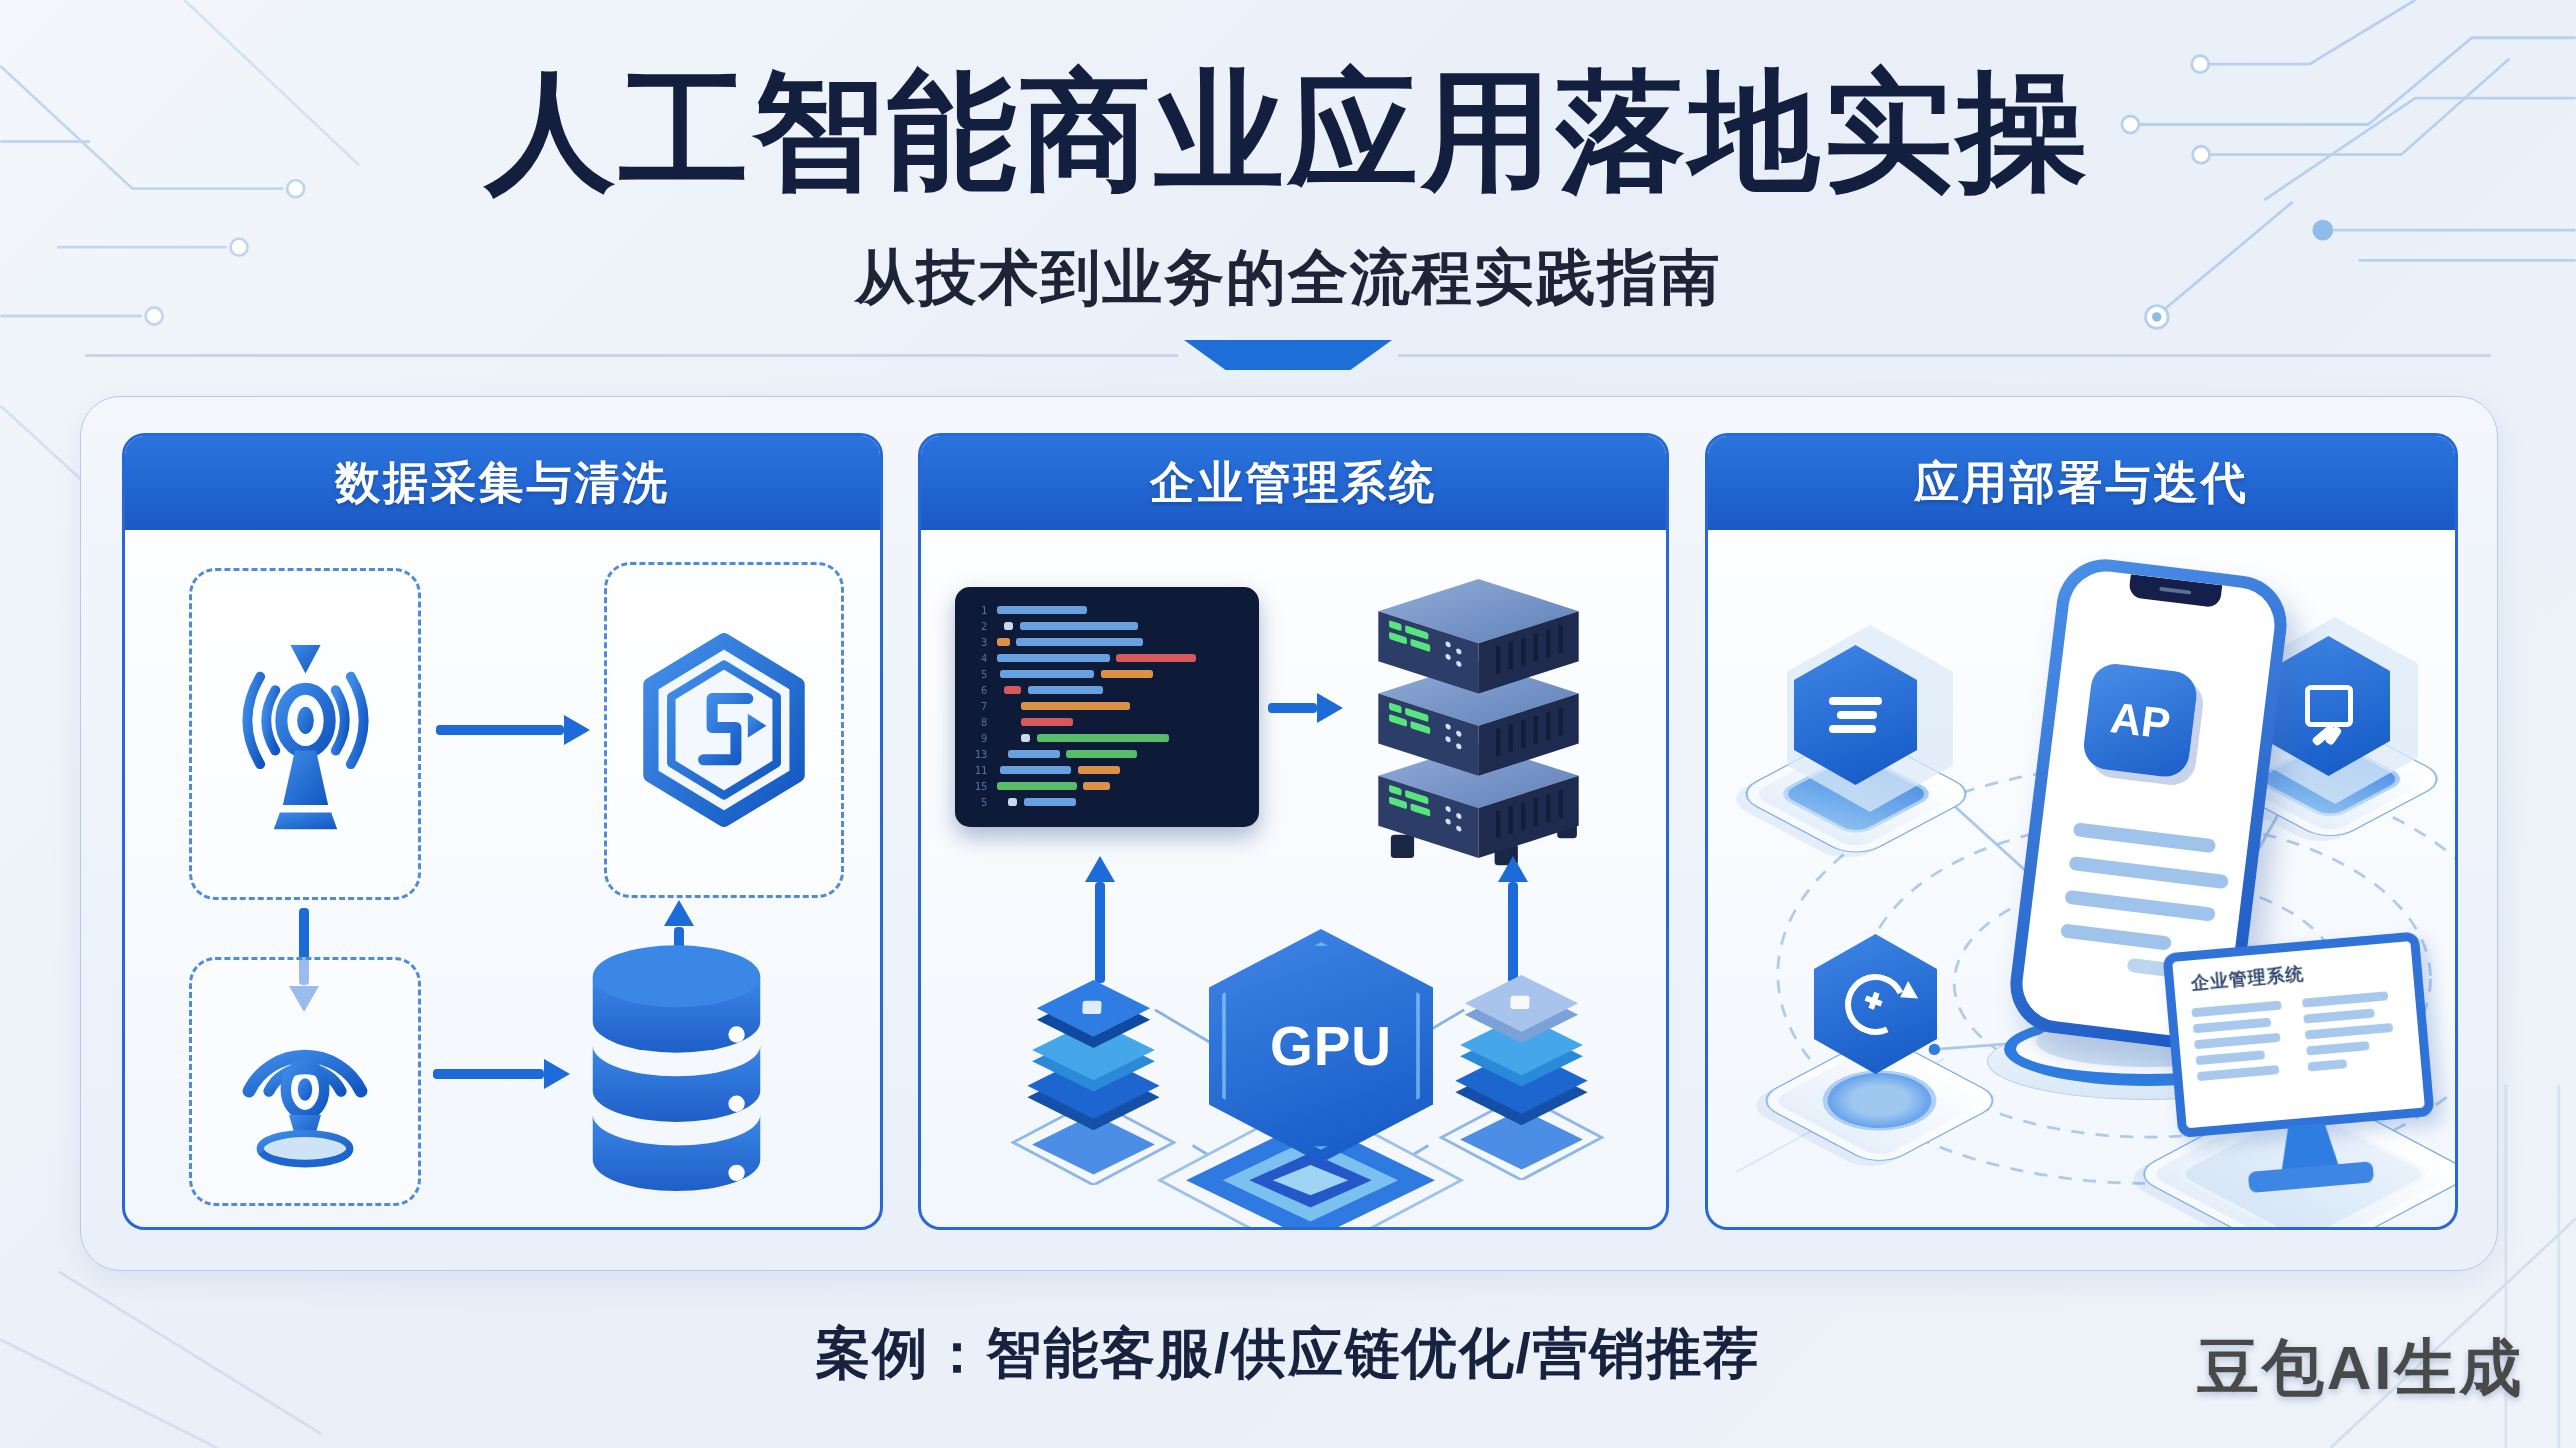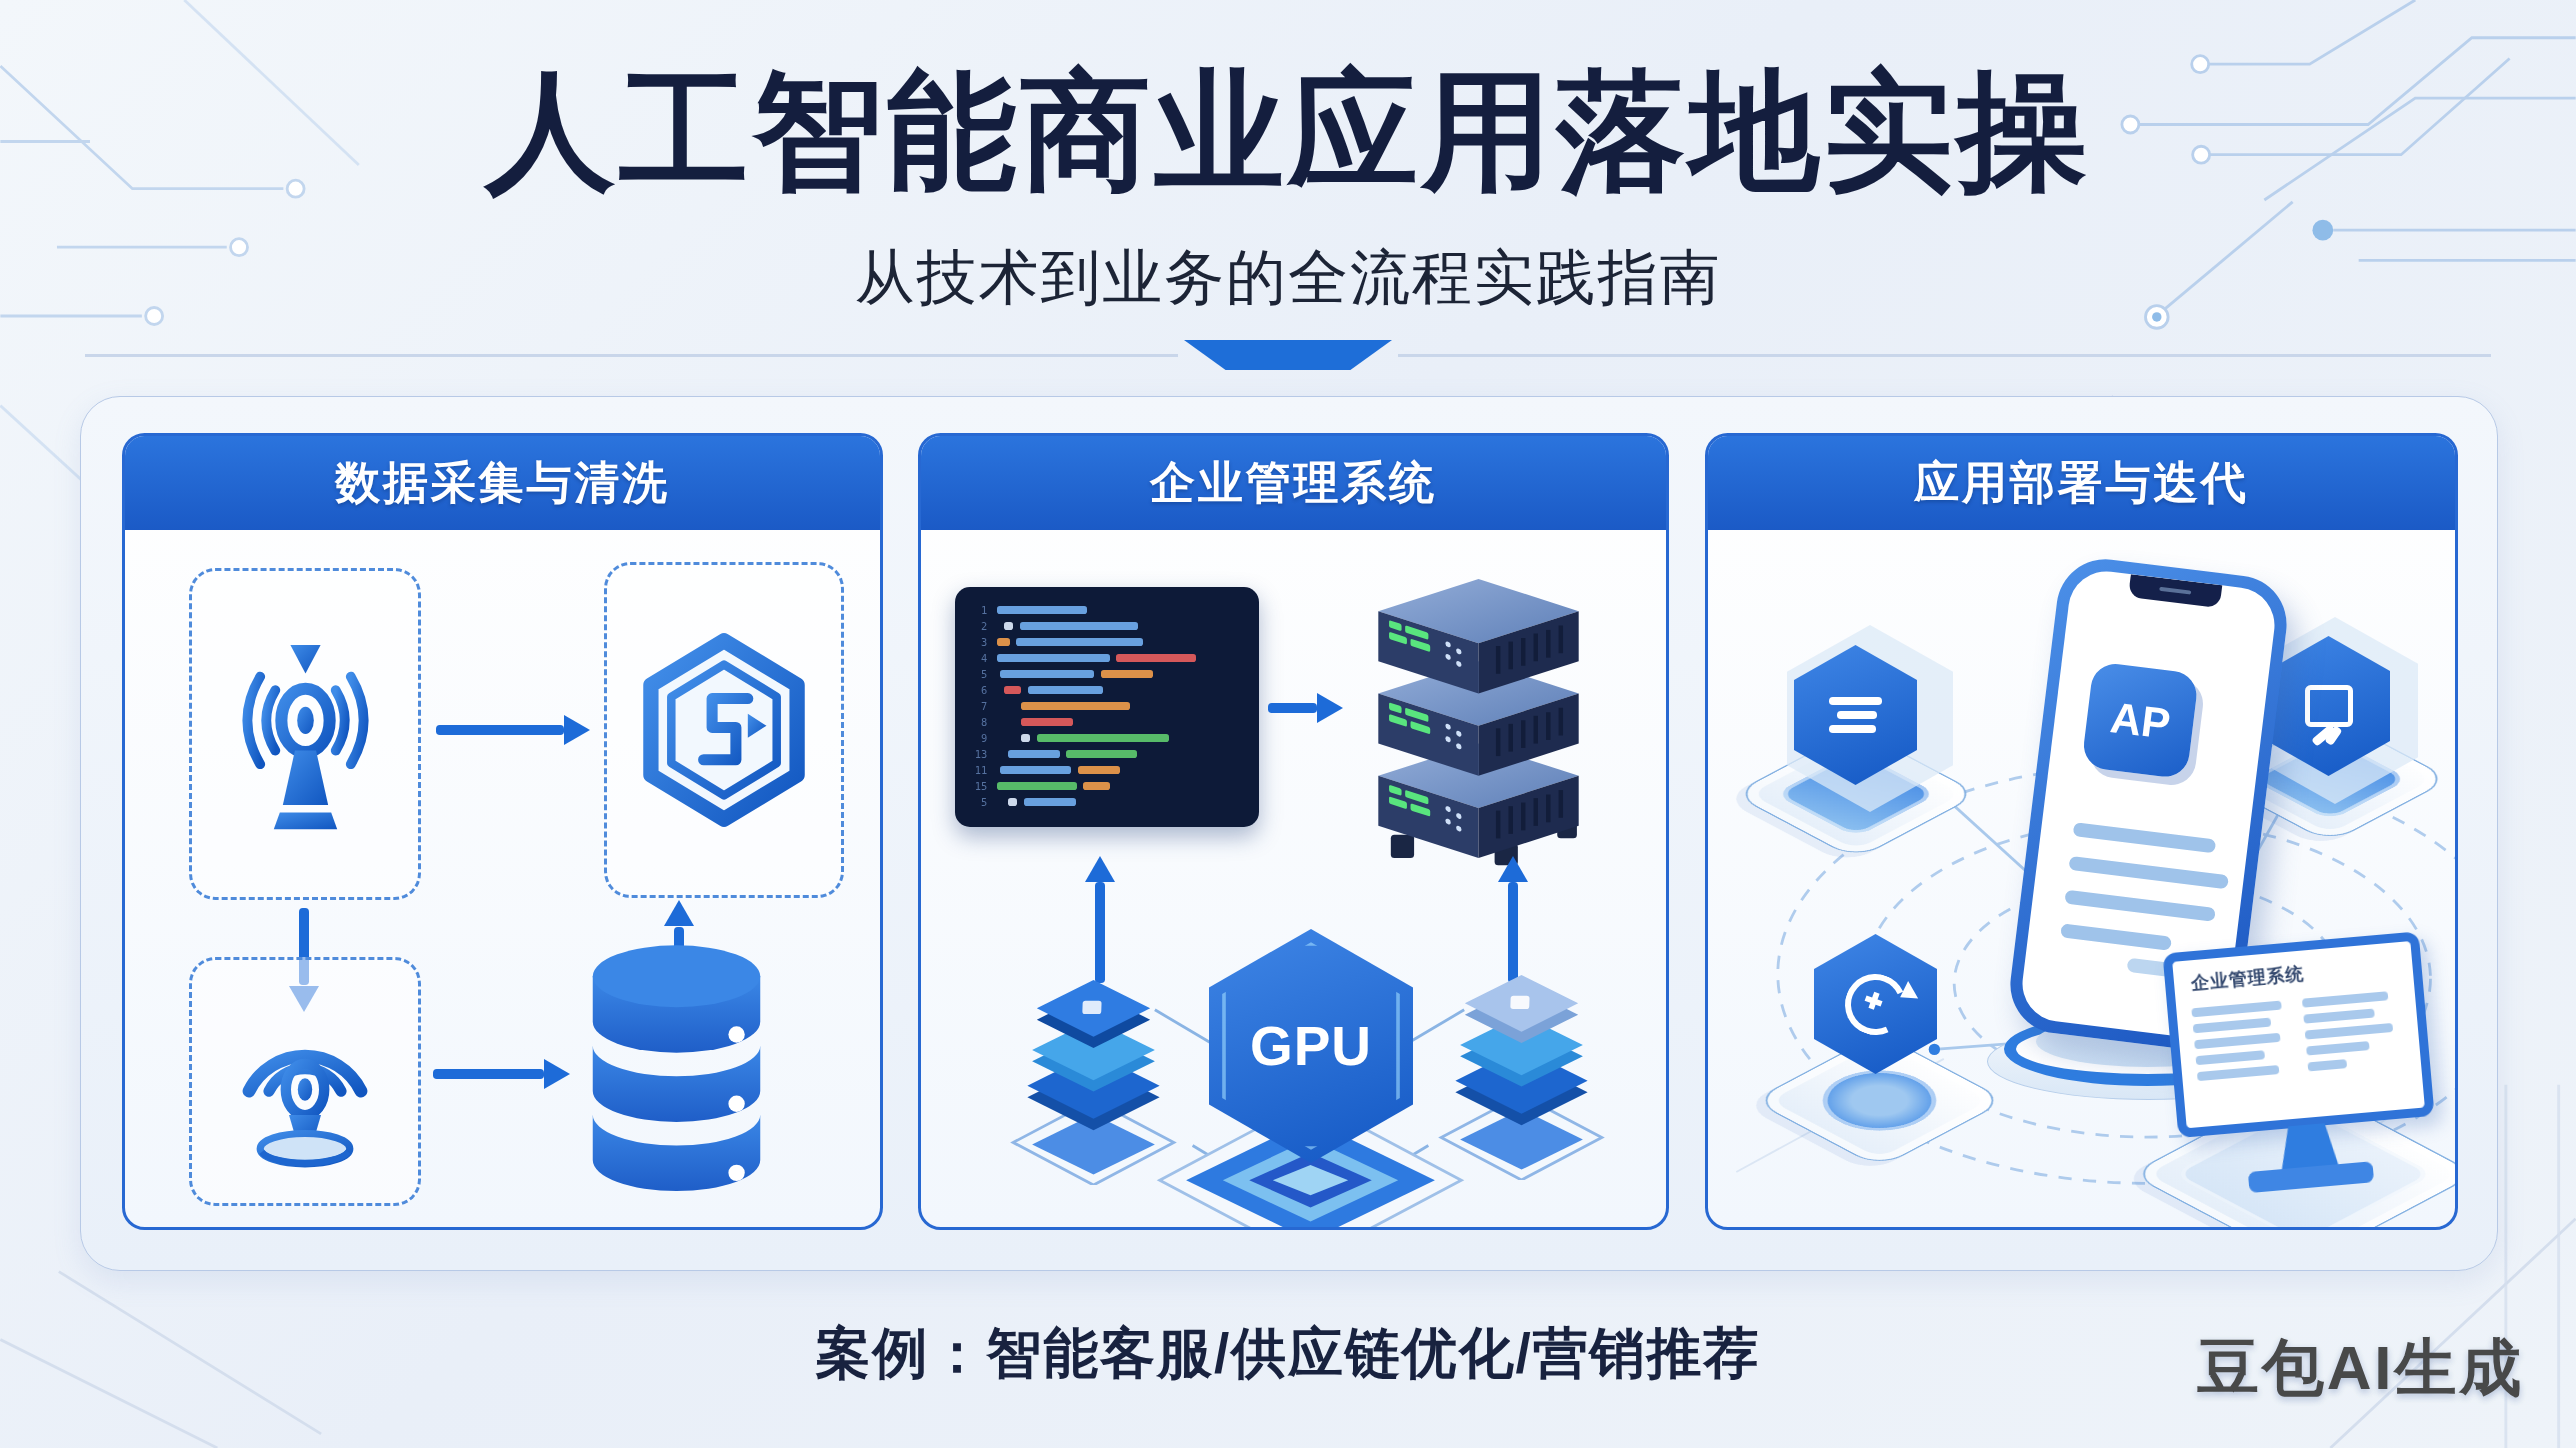--- a/index.html
+++ b/index.html
@@ -8,21 +8,21 @@
        background:linear-gradient(135deg,#f3f7fb 0%,#e9eff8 45%,#eef3f9 100%);}
   .stage{position:absolute;inset:0;}
 
   
   .bg-decor{position:absolute;inset:0;z-index:0;}
 
   
   .main-title{position:absolute;left:0;top:45px;width:100%;text-align:center;
     font-size:130px;font-weight:800;color:#141e3e;letter-spacing:3.8px;z-index:2;}
   .sub-title{position:absolute;left:0;top:238px;width:100%;text-align:center;
-    font-size:60px;font-weight:400;color:#1c2436;letter-spacing:1.9px;z-index:2;}
+    font-size:60px;font-weight:700;color:#1c2436;letter-spacing:1.9px;z-index:2;}
   .divider-line{position:absolute;top:354px;height:2.8px;background:#c9d6ea;z-index:2;}
   .divider-trapezoid{position:absolute;left:1184px;top:340px;width:208px;height:30px;
     background:#1e6ed8;clip-path:polygon(0 0,100% 0,80% 100%,20% 100%);z-index:3;}
 
   
   .outer-container{position:absolute;left:80px;top:396px;width:2416px;height:873px;
     background:linear-gradient(180deg,#f3f7fc,#e9f0f9);
     border:1.9px solid #b7c9e6;border-radius:40px;z-index:1;
     box-shadow:0 9.4px 28px rgba(120,150,200,.15);}
 
@@ -60,21 +60,21 @@
     padding:15px 13.2px;box-sizing:border-box;}
   .code-line{display:flex;align-items:center;height:16px;}
   .code-num{width:19px;color:#55719f;font-size:10.4px;text-align:right;margin-right:9.4px;
     font-family:"DejaVu Sans Mono",monospace;}
   .code-segs{display:flex;align-items:center;gap:6.6px;}
   .code-segs i{height:8.5px;border-radius:2.8px;display:inline-block;opacity:.95;}
 
   
   .hexagon{clip-path:polygon(50% 0%,100% 25%,100% 75%,50% 100%,0% 75%,0% 25%);}
   .gpu-hex{position:absolute;left:288px;top:493px;width:204px;height:234px;
-    background:linear-gradient(160deg,#3f86e6,#1458c4);display:flex;align-items:center;justify-content:center;z-index:3;}
+    background:linear-gradient(160deg,#3f86e6,#1458c4);display:flex;align-items:center;justify-content:center;z-index:3;padding-left:20px;}
   .gpu-hex .hex-ring{position:absolute;inset:13.2px;clip-path:polygon(50% 0%,100% 25%,100% 75%,50% 100%,0% 75%,0% 25%);
     box-shadow:inset 0 0 0 3.8px rgba(160,220,255,.6);}
   .gpu-label{font-size:55px;font-weight:800;color:#ffffff;letter-spacing:0.9px;}
 
   
   .platform{position:absolute;background:linear-gradient(180deg,#ffffff,#e4eef9);
     border:2.8px solid #86b2e2;border-radius:34px;transform:rotateX(58deg) rotate(45deg);
     box-shadow:inset 0 0 0 11.3px rgba(255,255,255,.65),0 13.2px 0 rgba(70,120,200,.10);}
   .platform-inner{position:absolute;inset:28px;background:linear-gradient(160deg,#3f86e4,#8fc2f0);
     border-radius:22.6px;box-shadow:inset 0 0 0 4.7px rgba(255,255,255,.5);}

